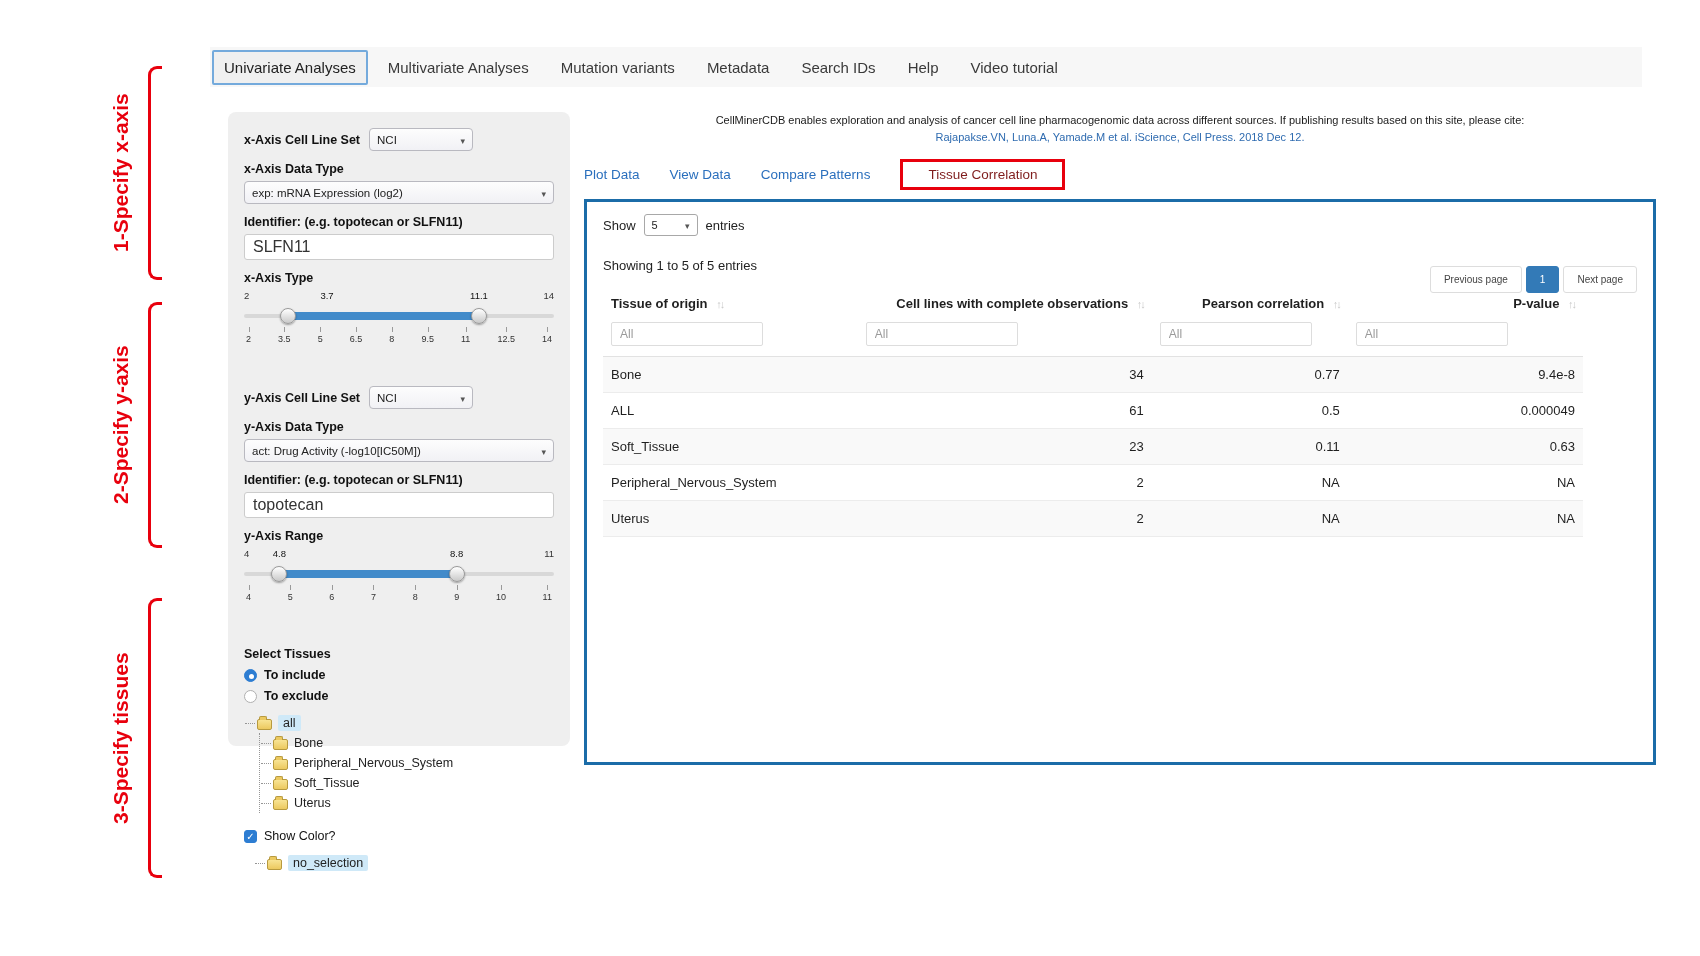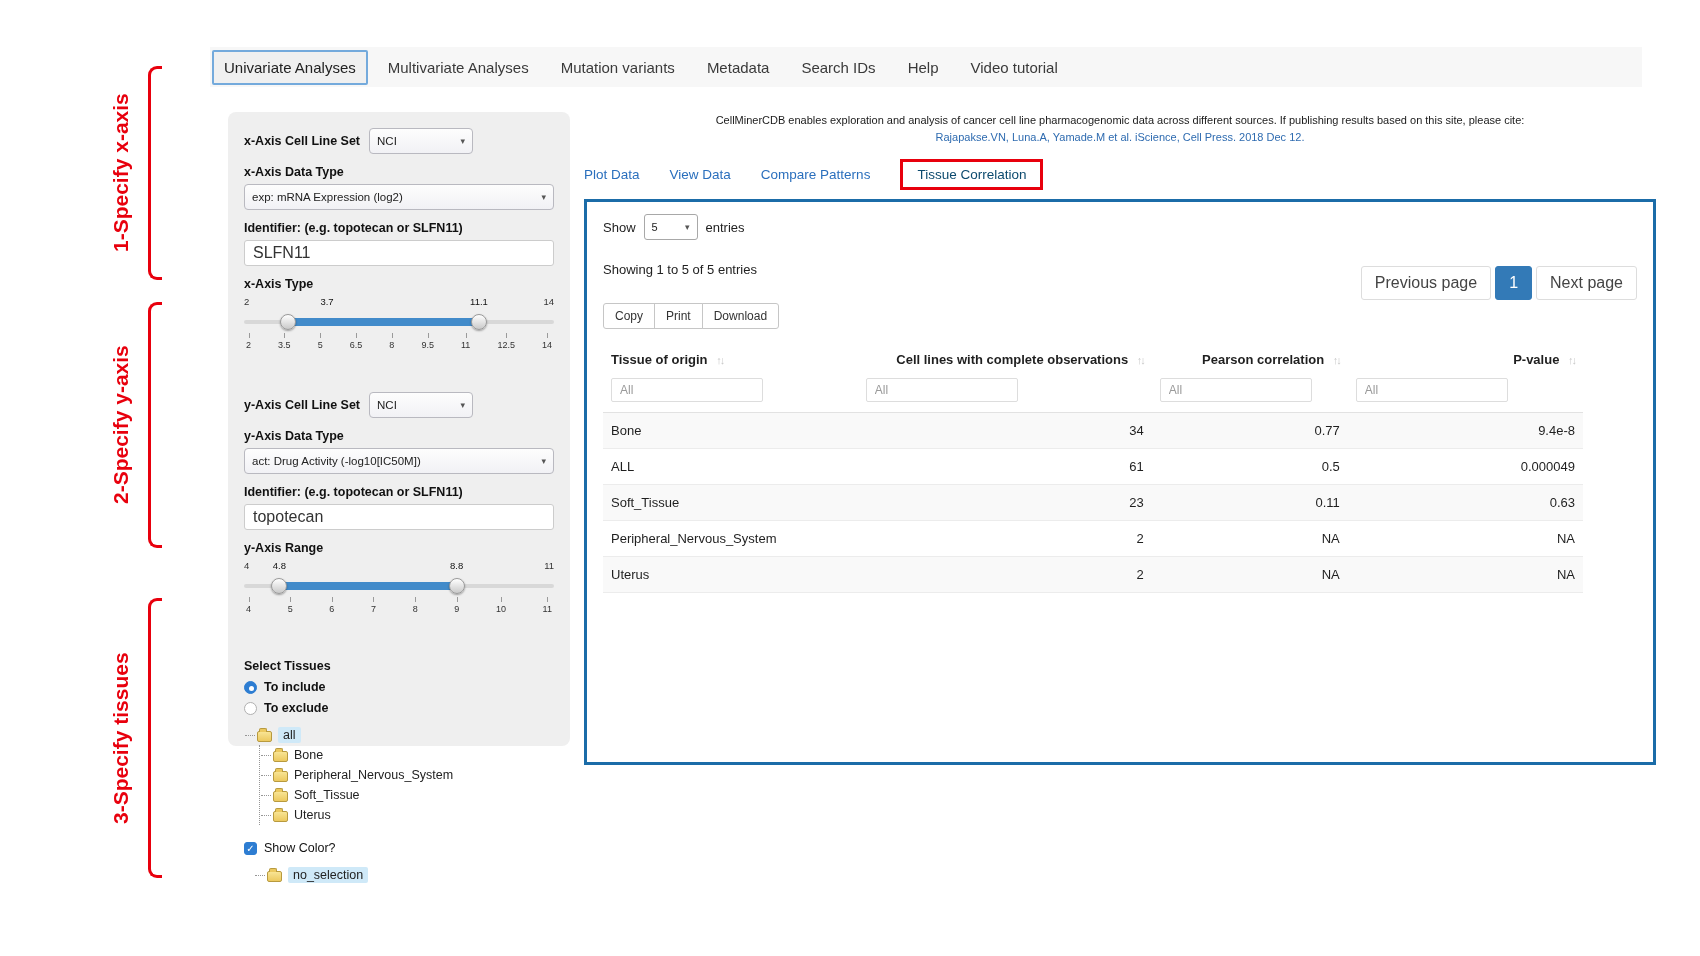--- a/index.html
+++ b/index.html
@@ -20,22 +20,22 @@
   .nav-tab { padding:9px 12px; font-size:15px; color:#3a3a3a; white-space:nowrap; cursor:pointer; }
   .nav-tab.active { border:2px solid #74aadc; border-radius:2px; background:#f0f0f0; padding:7px 10px; color:#222; }
 
   
   .sidebar { position:absolute; left:228px; top:112px; width:342px; height:634px;
     background:#efefef; border-radius:8px; padding:16px; font-size:12.5px; color:#111; }
   .form-label { font-weight:bold; font-size:12.5px; margin:11px 0 5px; }
   .inline-row { display:flex; align-items:center; gap:9px; margin-bottom:2px; }
   .inline-row .form-label { margin:0; }
   .select { background:linear-gradient(#fdfdfd,#f1f1f5); border:1px solid #b9b9c0; border-radius:4px;
-    height:23px; display:inline-flex; align-items:center; justify-content:space-between;
-    padding:12px 7px; font-size:11.5px; color:#222; cursor:pointer; }
+    height:23px; display:inline-flex; align-items:flex-end; justify-content:space-between;
+    padding:4px 7px; font-size:11.5px; color:#222; cursor:pointer; }
   .select .chev { color:#555; font-size:9px; margin-left:8px; }
   .select.small { width:104px; }
   .select.wide { width:100%; }
   .text-input { width:100%; height:26px; border:1px solid #ccc; border-radius:3px;
     padding:0 8px; font-size:16px; color:#333; background:#fff; }
 
   
   .slider { position:relative; height:62px; margin-top:4px; }
   .sl-minmax { position:absolute; top:0; font-size:9.5px; color:#333; }
   .sl-lbl { position:absolute; top:0; font-size:9.5px; color:#111; transform:translateX(-50%); }
@@ -68,28 +68,28 @@
     color:#fff; font-size:10px; line-height:11px; text-align:center; flex:none; }
   .checkbox::after { content:"✓"; }
   .small-tree { margin-left:10px; }
 
   
   .main { position:absolute; left:584px; top:112px; width:1072px; }
   .citation { text-align:center; font-size:11px; color:#1a1a1a; line-height:1.55; }
   .citation-link { color:#2e6bb0; cursor:pointer; }
   .subtabs { display:flex; align-items:center; gap:30px; margin:13px 0 9px; font-size:13.5px; }
   .subtab { color:#2a6fbd; cursor:pointer; white-space:nowrap; }
-  .subtab.active { color:#0c4a6e; border:3px solid #e8000d; padding:5px 14px; }
+  .subtab.active { color:#7f1d1d; border:3px solid #e8000d; padding:5px 25px; }
   .panel { border:3px solid #1b6ca8; height:566px; padding:12px 16px; position:relative; }
 
   .show-row { display:flex; align-items:center; gap:8px; font-size:13px; color:#222; }
   .select.mini { width:54px; height:22px; background:#fff; border:1px solid #a8a8a8; border-radius:3px; font-size:11px; }
   .showing { margin-top:22px; font-size:13px; color:#222; }
   .pagination { position:absolute; right:16px; top:64px; display:flex; gap:4px; }
-  .page-btn { border:1px solid #ddd; background:#fff; color:#444; font-size:16px;
+  .page-btn { border:1px solid #ddd; background:#fff; color:#444; font-size:10px;
     padding:7px 13px; border-radius:3px; cursor:pointer; }
   .page-btn.current { background:#337ab7; border-color:#337ab7; color:#fff; }
   .dt-buttons { margin-top:26px; display:flex; }
   .dt-btn { border:1px solid #c6c6c6; background:#fff; padding:5px 11px; font-size:12px; color:#333;
     margin-left:-1px; cursor:pointer; }
   .dt-btn:first-child { border-radius:3px 0 0 3px; margin-left:0; }
   .dt-btn:last-child { border-radius:0 3px 3px 0; }
 
   .data-table { width:980px; border-collapse:collapse; margin-top:14px; }
   .data-table th { font-size:13px; font-weight:bold; color:#1f1f1f; padding:9px 8px; text-align:left; cursor:pointer; }
@@ -291,25 +291,20 @@
       </div>
 
       <div class="showing">Showing 1 to 5 of 5 entries</div>
 
       <div class="pagination">
         <div class="page-btn">Previous page</div>
         <div class="page-btn current">1</div>
         <div class="page-btn">Next page</div>
       </div>
 
-      <div class="dt-buttons">
-        <div class="dt-btn">Copy</div>
-        <div class="dt-btn">Print</div>
-        <div class="dt-btn">Download</div>
-      </div>
 
       <table class="data-table">
         <thead>
           <tr>
             <th style="width:26%;">
               <span>Tissue of origin</span>
               <span class="sort-icons">↑↓</span>
             </th>
             <th class="num" style="width:30%;">
               <span>Cell lines with complete observations</span>

